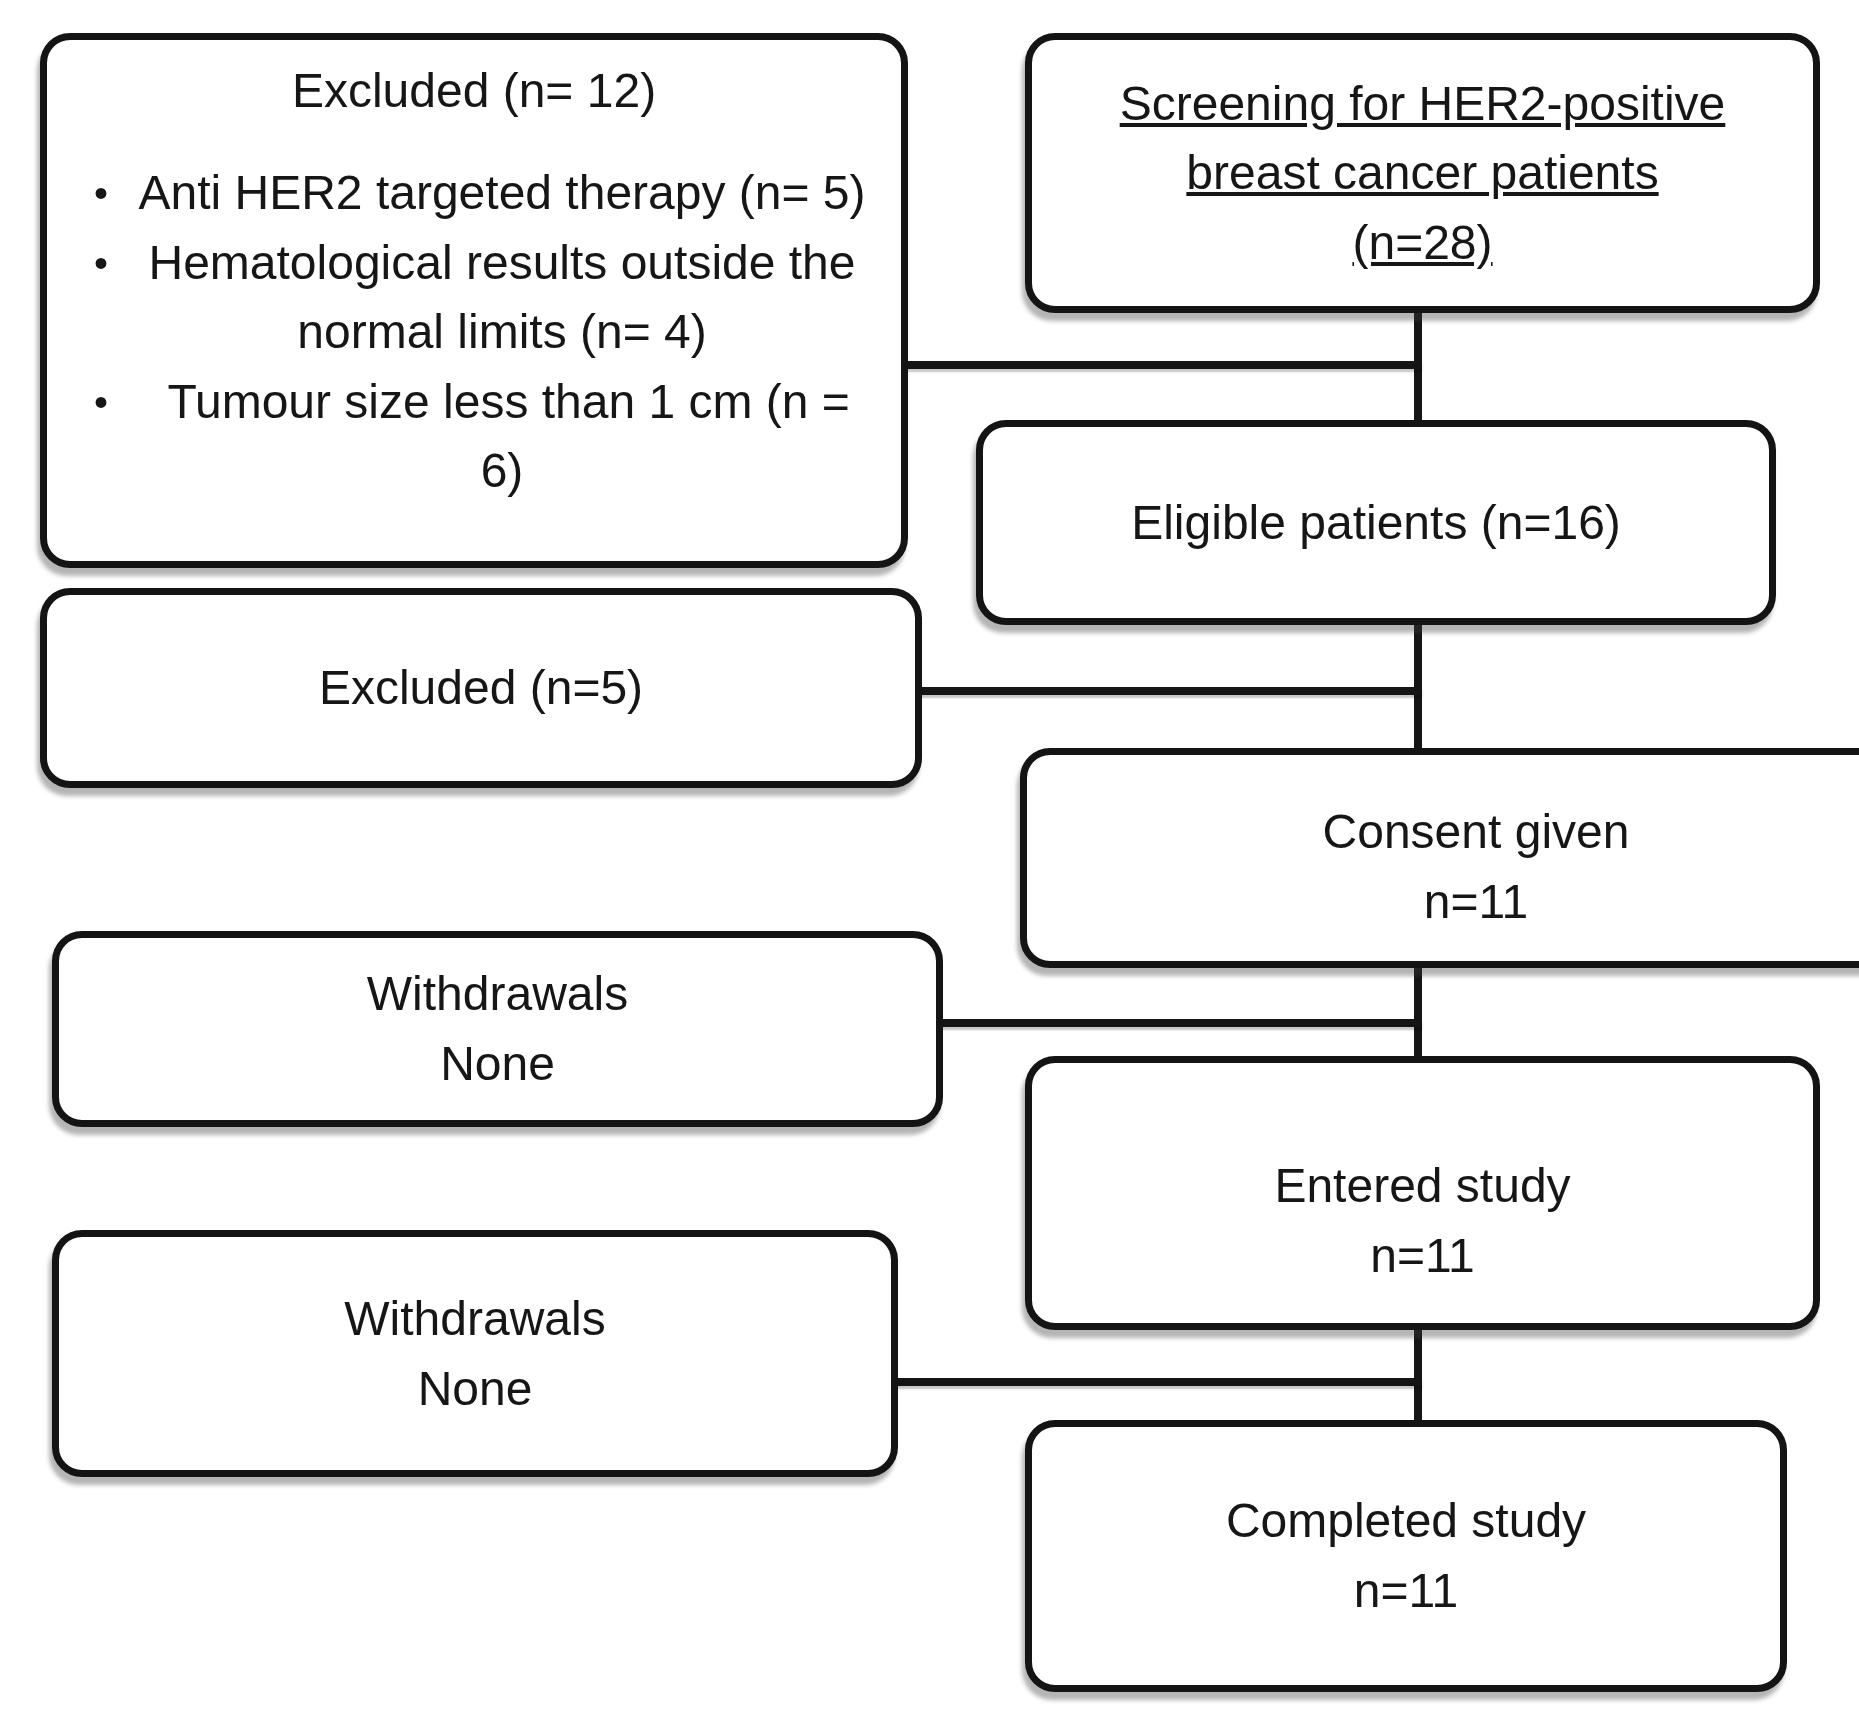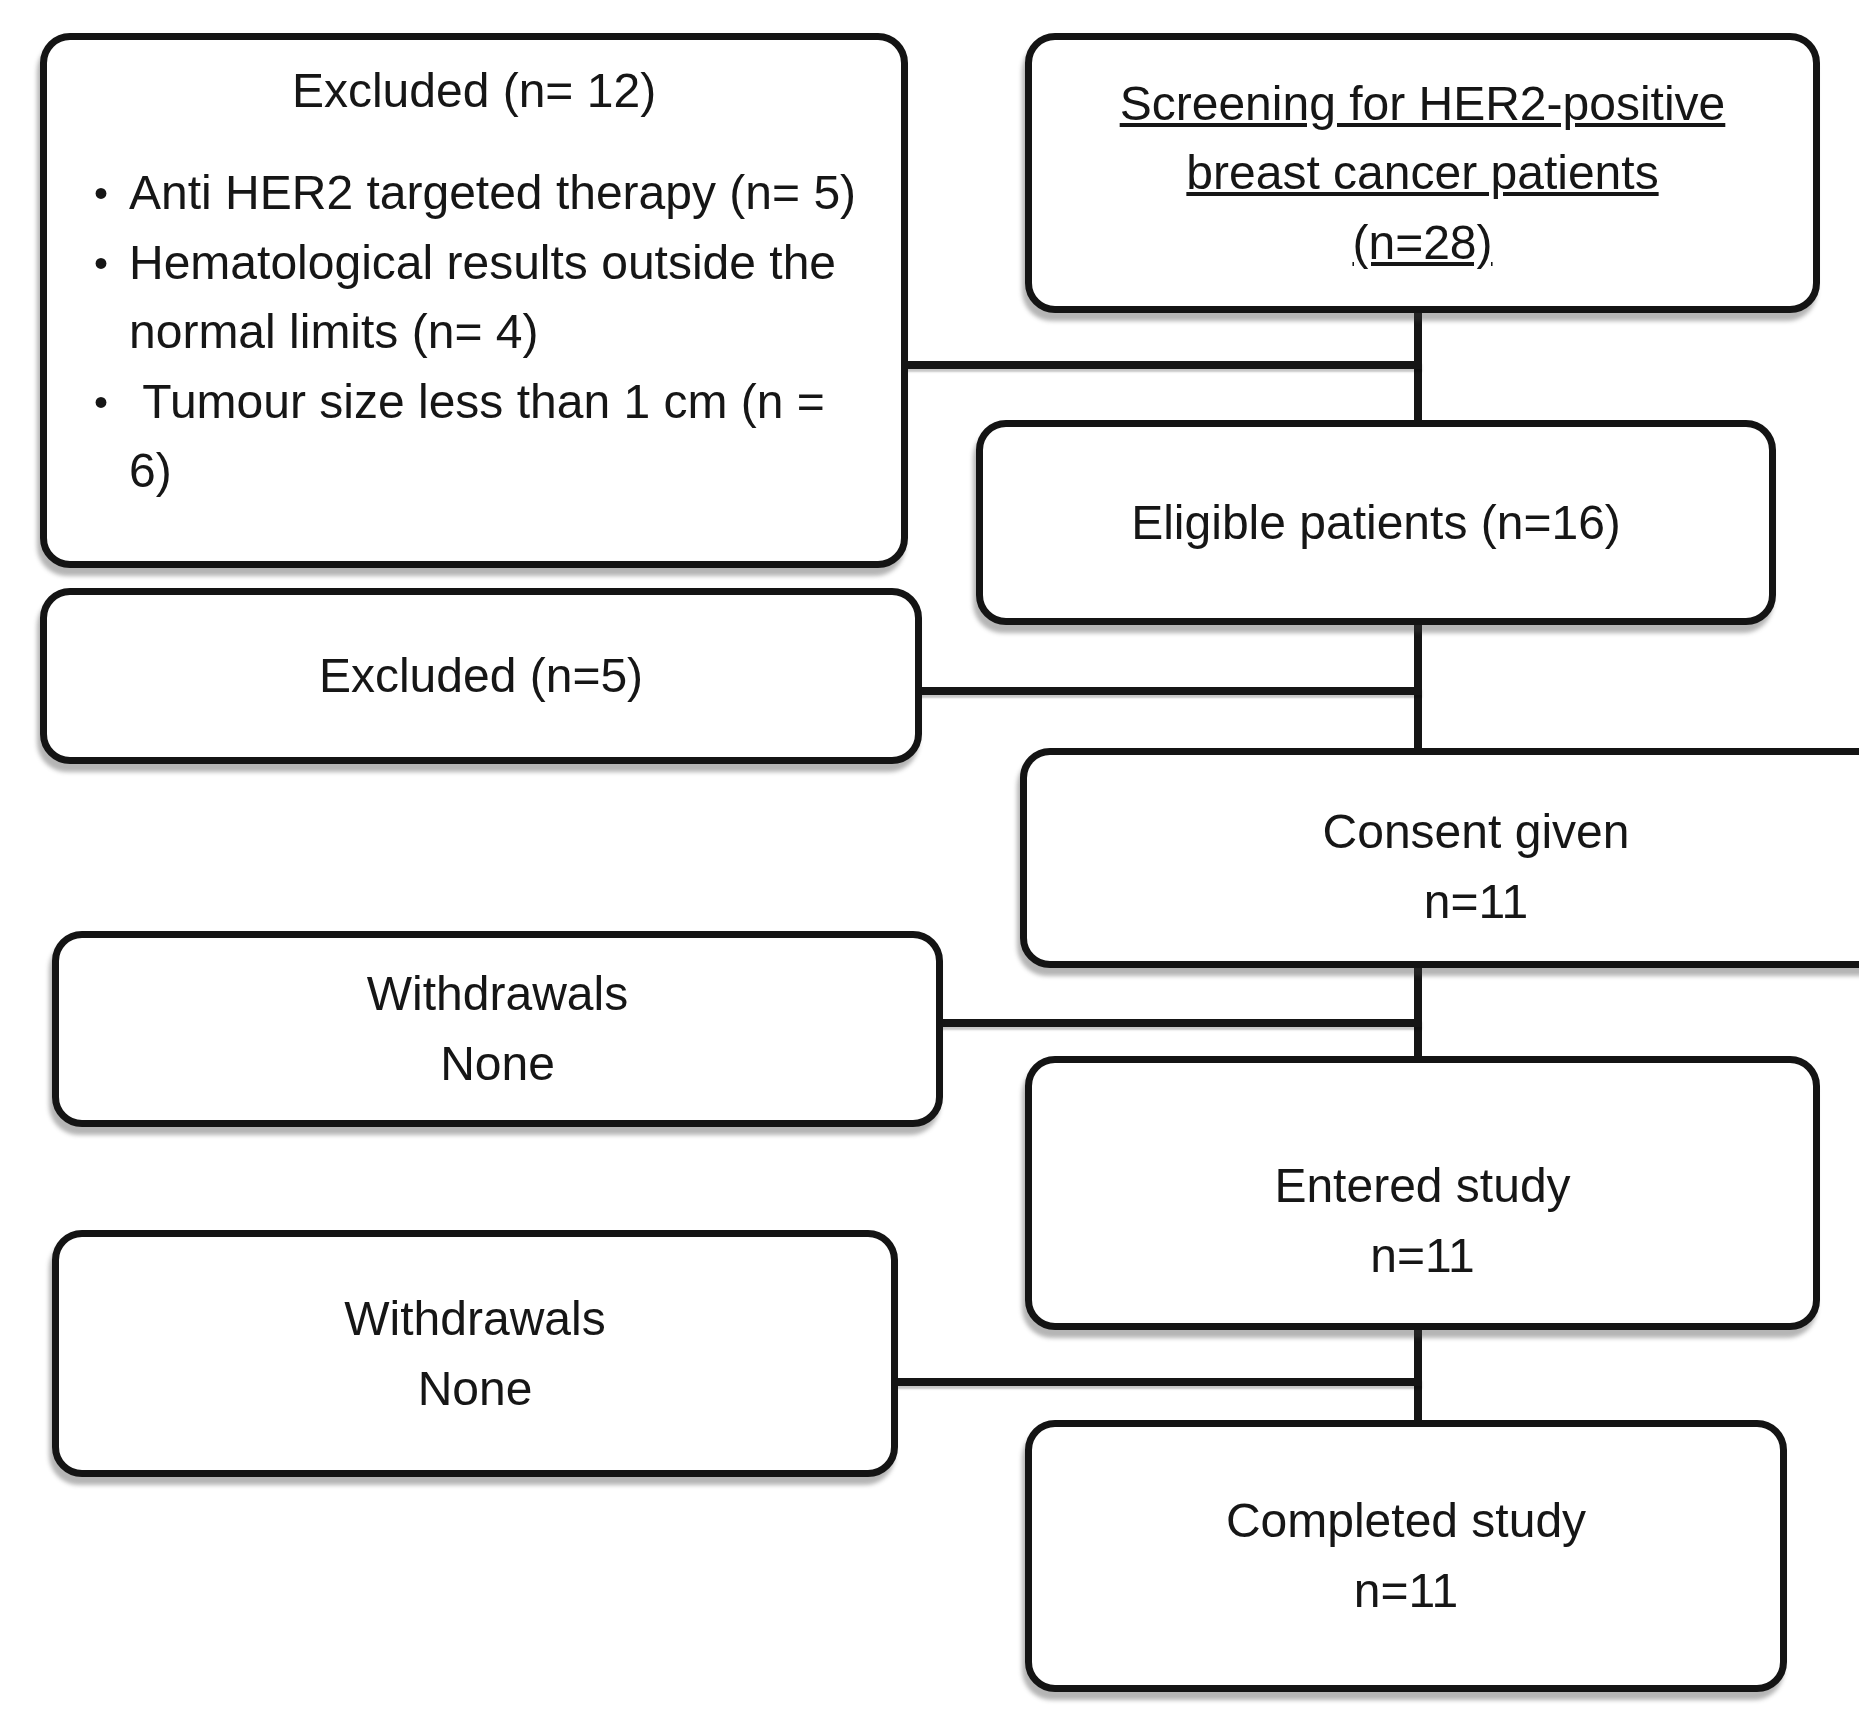--- a/index.html
+++ b/index.html
@@ -45,21 +45,21 @@
     line-height: 1.45;
   }
   .box .line { width: 100%; }
   
   .box.excluded-screening {
     left: 40px; top: 33px; width: 868px; height: 535px;
     justify-content: flex-start;
     padding: 16px 26px 10px 26px;
     gap: 32px;
   }
-  .box.excluded-eligible { left: 40px;  top: 588px;  width: 882px; height: 176px; }
+  .box.excluded-eligible { left: 40px;  top: 588px;  width: 882px; height: 200px; }
   .box.withdrawals-1     { left: 52px;  top: 931px;  width: 891px; height: 196px; }
   .box.withdrawals-2     { left: 52px;  top: 1230px; width: 846px; height: 247px; }
   
   .box.screening { left: 1025px; top: 33px;   width: 795px; height: 280px; text-decoration: underline; }
   .box.eligible  { left: 976px; top: 420px;  width: 800px; height: 205px; }
   .box.consent   { left: 1020px; top: 748px;  width: 912px; height: 220px; padding-top: 18px; }
   .box.entered   { left: 1025px; top: 1056px; width: 795px; height: 274px; padding-top: 56px; }
   .box.completed { left: 1025px; top: 1420px; width: 762px; height: 272px; }
   
   .bullets {
@@ -72,20 +72,21 @@
   }
   .bullet-marker {
     flex: 0 0 56px;
     text-align: center;
     font-size: 40px;
     line-height: 70px;
   }
   .bullet-text {
     flex: 1 1 auto;
     white-space: pre-wrap;
+    text-align: center;
   }
 </style>
 </head>
 <body>
 
 <div class="figure">
 
   <div class="vline" style="left:1414px; top:308px; height:1116px;"></div>
   <div class="hline" style="left:898px; top:361px; width:524px;"></div>
   <div class="hline" style="left:914px; top:687px; width:508px;"></div>

